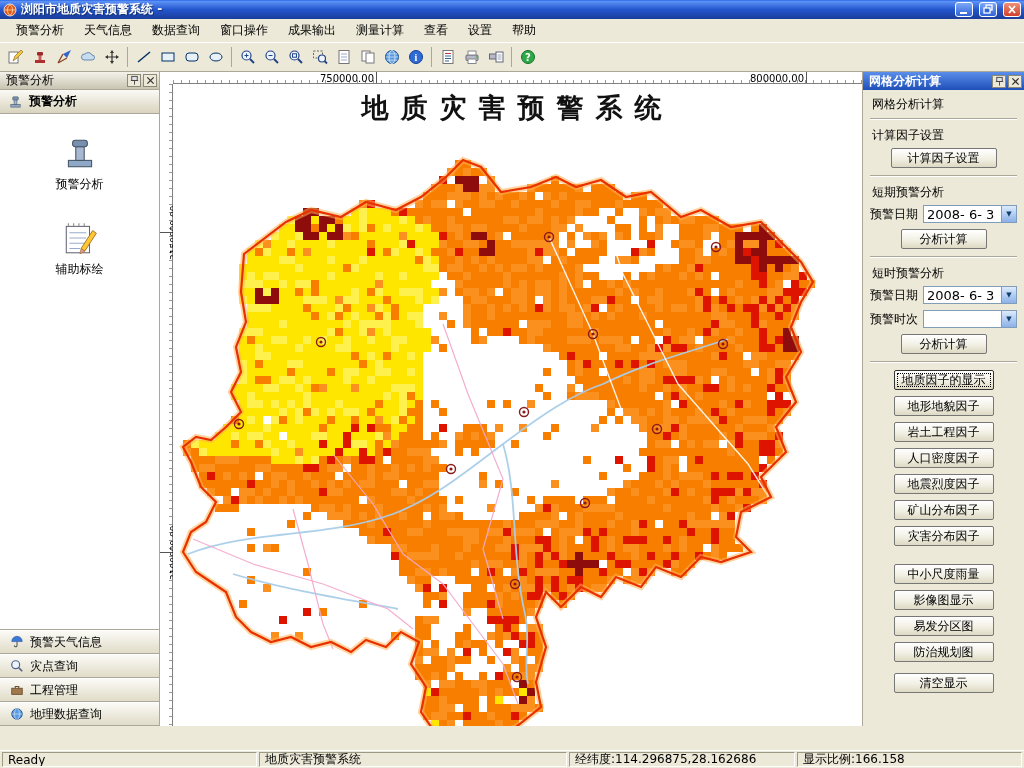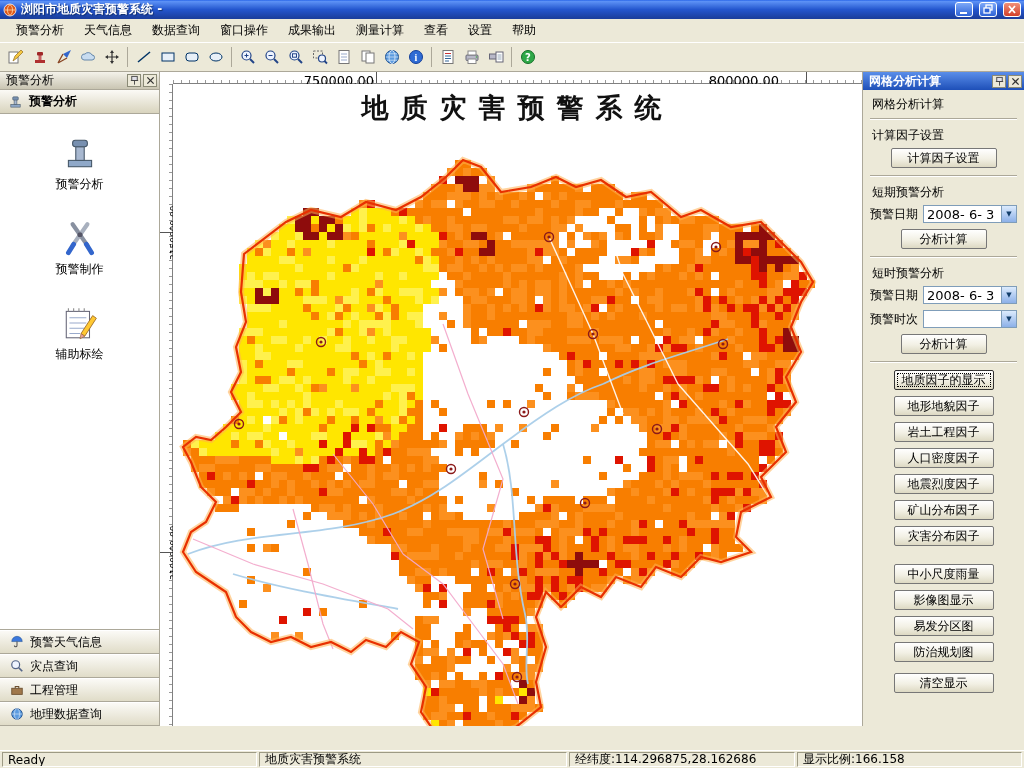--- a/index.html
+++ b/index.html
@@ -35,21 +35,21 @@
   .group-bar{height:24px;display:flex;align-items:center;gap:6px;padding-left:8px;font-weight:bold;
     background:linear-gradient(180deg,#FBFAF6,#D9D4BE);border-bottom:1px solid #ACA899;}
   .tools-area{flex:1;background:#fff;display:flex;flex-direction:column;align-items:center;padding-top:20px;gap:26px;border-bottom:1px solid #ACA899;}
   .tool-item{display:flex;flex-direction:column;align-items:center;gap:4px;width:100%;}
   .accordion-row{height:24px;display:flex;align-items:center;gap:6px;padding-left:10px;
     background:linear-gradient(180deg,#FBFAF6,#E0DCC8);border-top:1px solid #fff;border-bottom:1px solid #ACA899;}
 
   
   .map-region{flex:1;display:flex;flex-direction:column;background:#fff;min-width:0;}
   .ruler-top{height:12px;position:relative;background:#fff;border-bottom:1px solid #808080;margin-left:13px;}
-  .rt-label{position:absolute;top:1px;font-size:13px;transform:translateX(-100%);padding-right:2px;white-space:nowrap;}
+  .rt-label{position:absolute;top:1px;font-size:10px;transform:translateX(-100%);padding-right:2px;white-space:nowrap;}
   .rt-tick{position:absolute;bottom:0;width:1px;height:11px;background:#555;}
   .rt-minor{position:absolute;bottom:0;left:0;right:0;height:3px;
     background:repeating-linear-gradient(to right,#999 0 1px,transparent 1px 8px);}
   .map-body{flex:1;display:flex;min-height:0;}
   .ruler-left{width:13px;position:relative;background:#fff;border-right:1px solid #808080;}
   .rl-label{position:absolute;left:9px;font-size:9px;transform:rotate(-90deg);transform-origin:0 0;white-space:nowrap;}
   .rl-tick{position:absolute;right:0;width:12px;height:1px;background:#555;}
   .rl-minor{position:absolute;top:0;bottom:0;right:0;width:3px;
     background:repeating-linear-gradient(to bottom,#999 0 1px,transparent 1px 8px);}
   .canvas{flex:1;position:relative;overflow:hidden;background:#fff;}
@@ -291,30 +291,20 @@
         <div class="tool-item">
           <svg width="38" height="38" viewBox="0 0 36 36">
             <rect x="7" y="25" width="22" height="6" fill="#8FA8C8" stroke="#445566"></rect>
             <rect x="14" y="12" width="8" height="13" fill="#A8B8D0" stroke="#445566"></rect>
             <rect x="11" y="6" width="14" height="6" rx="2.5" fill="#7890B0" stroke="#445566"></rect>
           </svg>
           <span>预警分析</span>
         </div>
         <div class="tool-item">
           <svg width="38" height="38" viewBox="0 0 36 36">
-            <path d="M11,5 L25,25" stroke="#8890A0" stroke-width="4" stroke-linecap="round"></path>
-            <path d="M25,5 L11,25" stroke="#A8B0BE" stroke-width="4" stroke-linecap="round"></path>
-            <circle cx="18" cy="15" r="2.4" fill="#556"></circle>
-            <path d="M12,24 L7,32" stroke="#3366CC" stroke-width="4.5" stroke-linecap="round"></path>
-            <path d="M24,24 L29,32" stroke="#3366CC" stroke-width="4.5" stroke-linecap="round"></path>
-          </svg>
-          <span>预警制作</span>
-        </div>
-        <div class="tool-item">
-          <svg width="38" height="38" viewBox="0 0 36 36">
             <rect x="5" y="7" width="22" height="25" fill="#fff" stroke="#667"></rect>
             <path d="M8,13 h16 M8,18 h16 M8,23 h16 M8,28 h10" stroke="#99AACC"></path>
             <path d="M7,7 v-3 M12,7 v-3 M17,7 v-3 M22,7 v-3" stroke="#888"></path>
             <path d="M19,28 L30,11 L33.5,13.5 L22.5,30.5 Z" fill="#FFC832" stroke="#996622" stroke-width="0.8"></path>
             <path d="M19,28 L22.5,30.5 L18,33 Z" fill="#E8A0A0" stroke="#996622" stroke-width="0.6"></path>
           </svg>
           <span>辅助标绘</span>
         </div>
       </div>
       <div class="accordion-row">
@@ -346,21 +336,21 @@
           </svg>
         <span>地理数据查询</span>
       </div>
     </div>
 
     <div class="map-region">
       <div class="ruler-top">
         <div class="rt-minor"></div>
         <span class="rt-label" style="left:203px">750000.00</span>
         <div class="rt-tick" style="left:203px"></div>
-        <span class="rt-label" style="left:608px">800000.00</span>
+        <span class="rt-label" style="left:633px">800000.00</span>
         <div class="rt-tick" style="left:633px"></div>
       </div>
       <div class="map-body">
         <div class="ruler-left">
           <div class="rl-minor"></div>
           <span class="rl-label" style="top:176px">3150000.00</span>
           <div class="rl-tick" style="top:148px"></div>
           <span class="rl-label" style="top:496px">3100000.00</span>
           <div class="rl-tick" style="top:468px"></div>
         </div>

